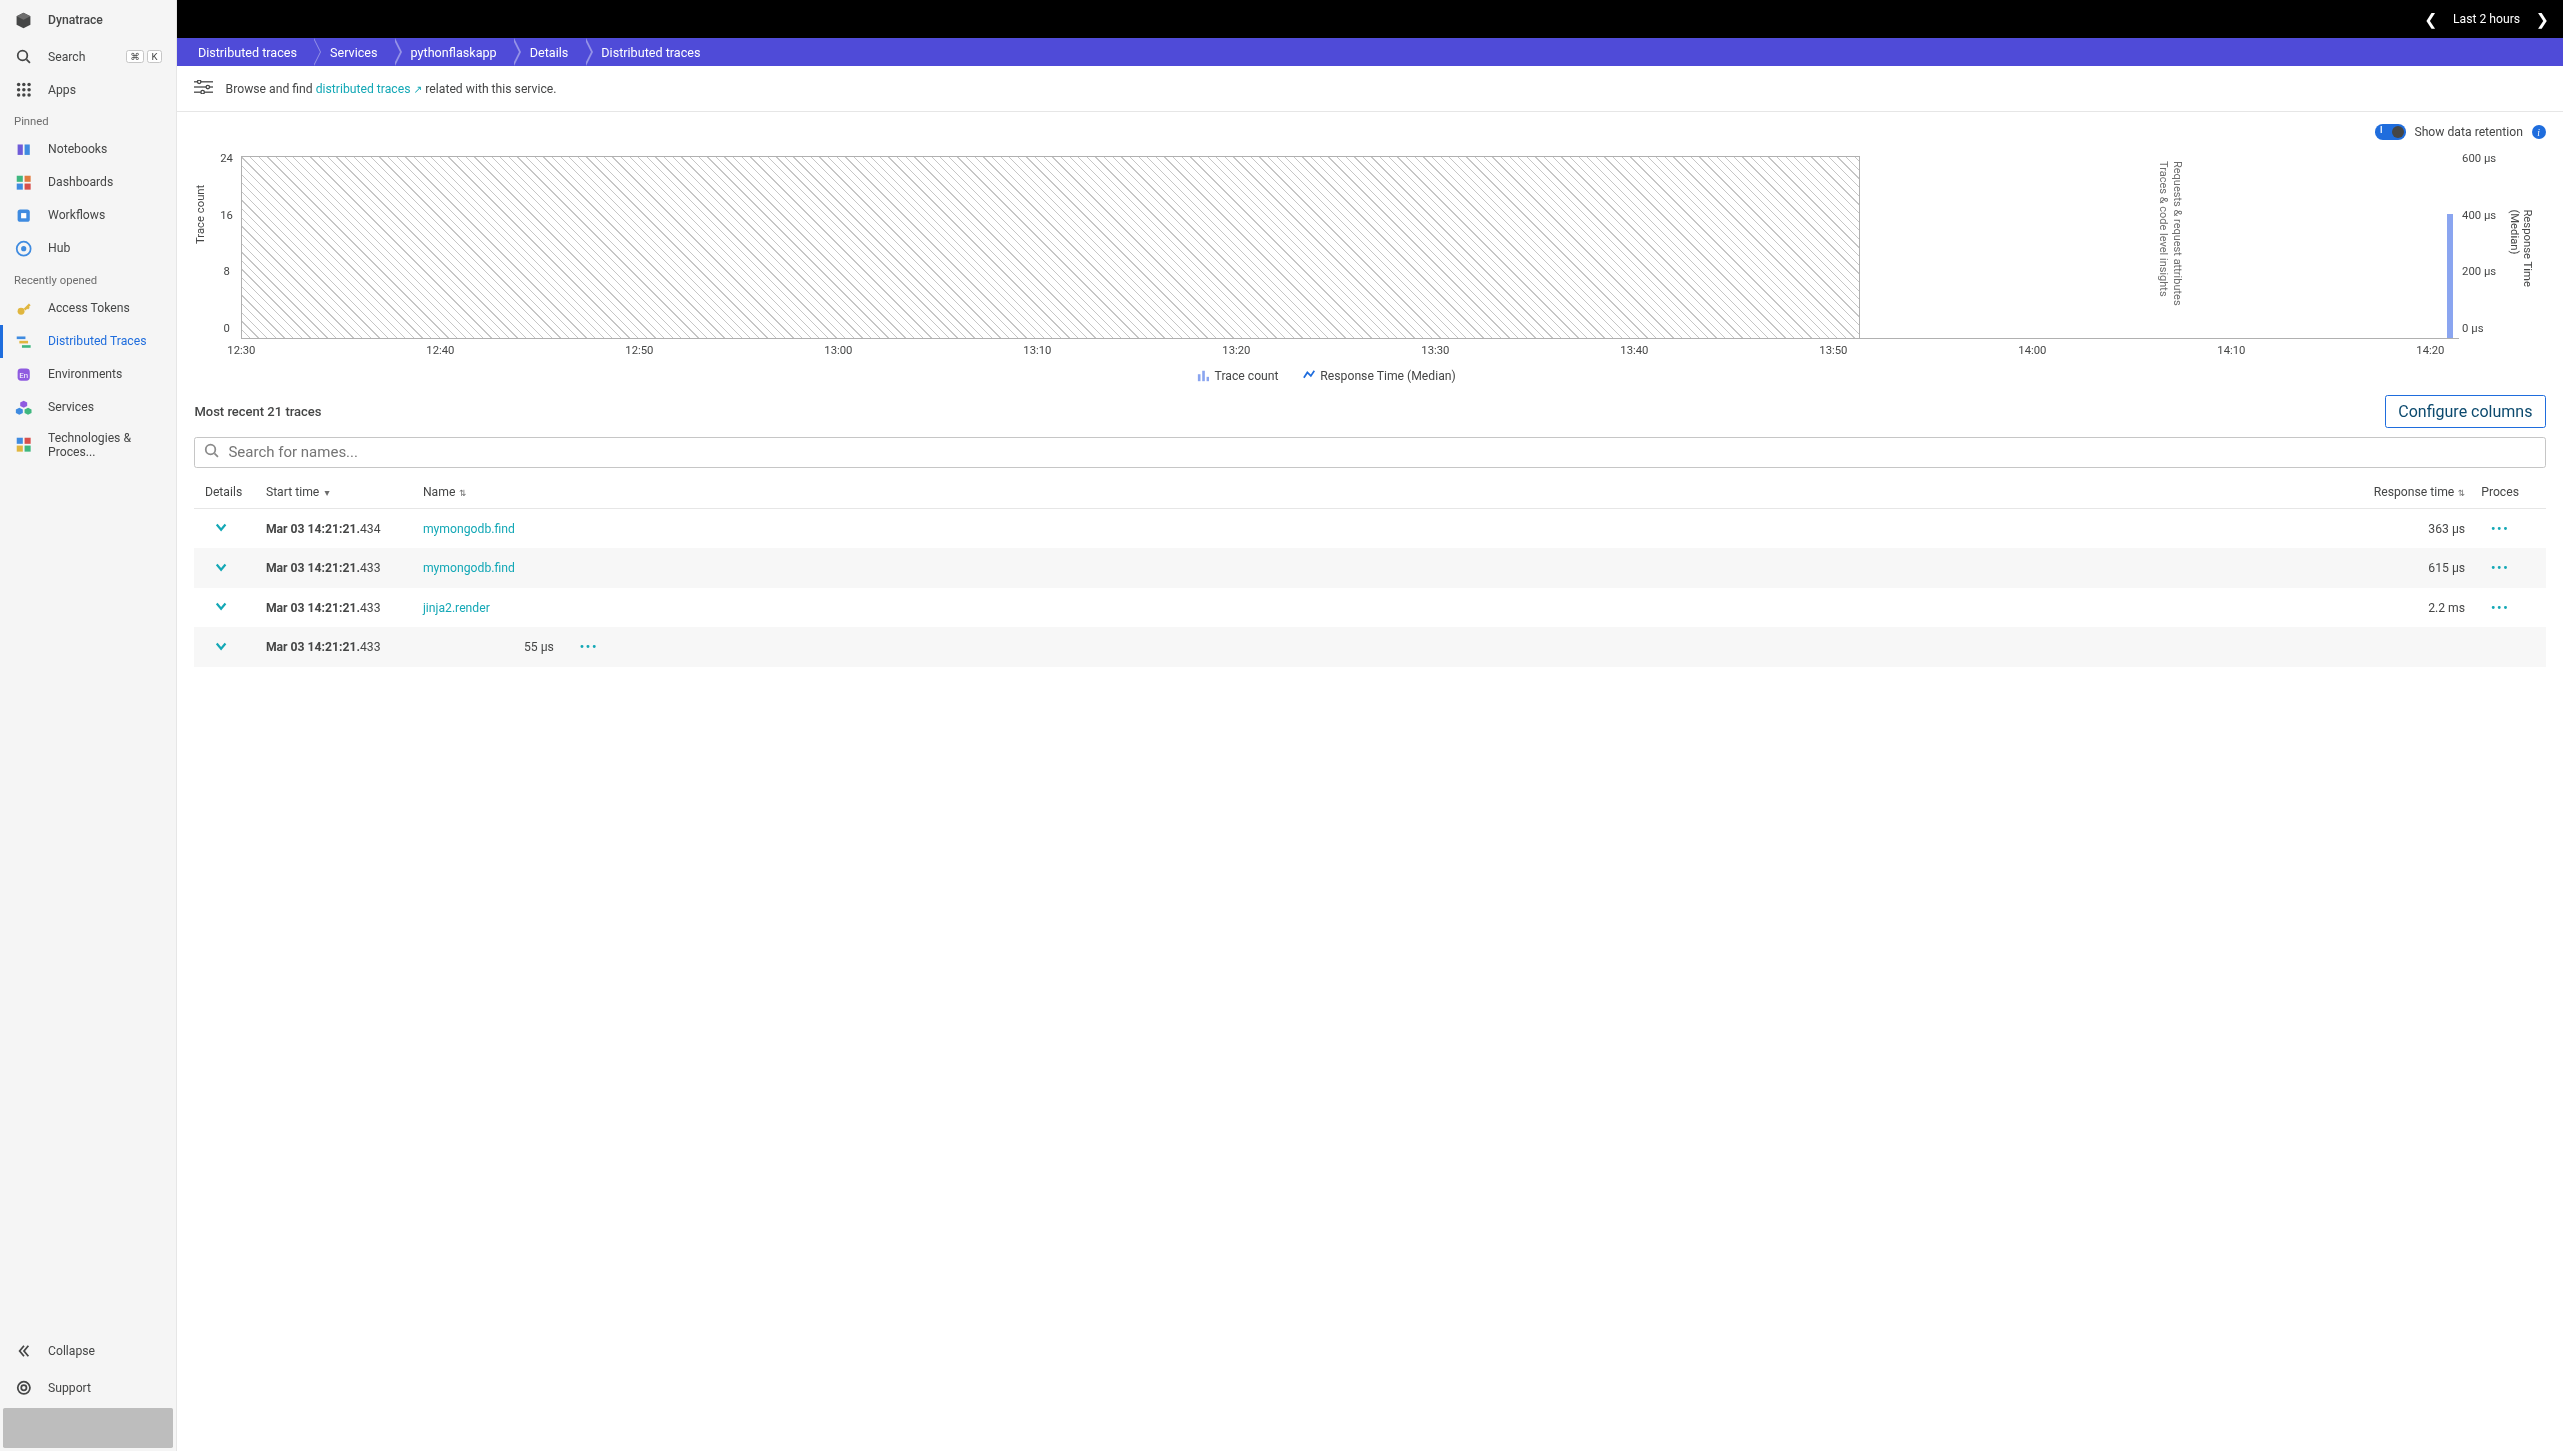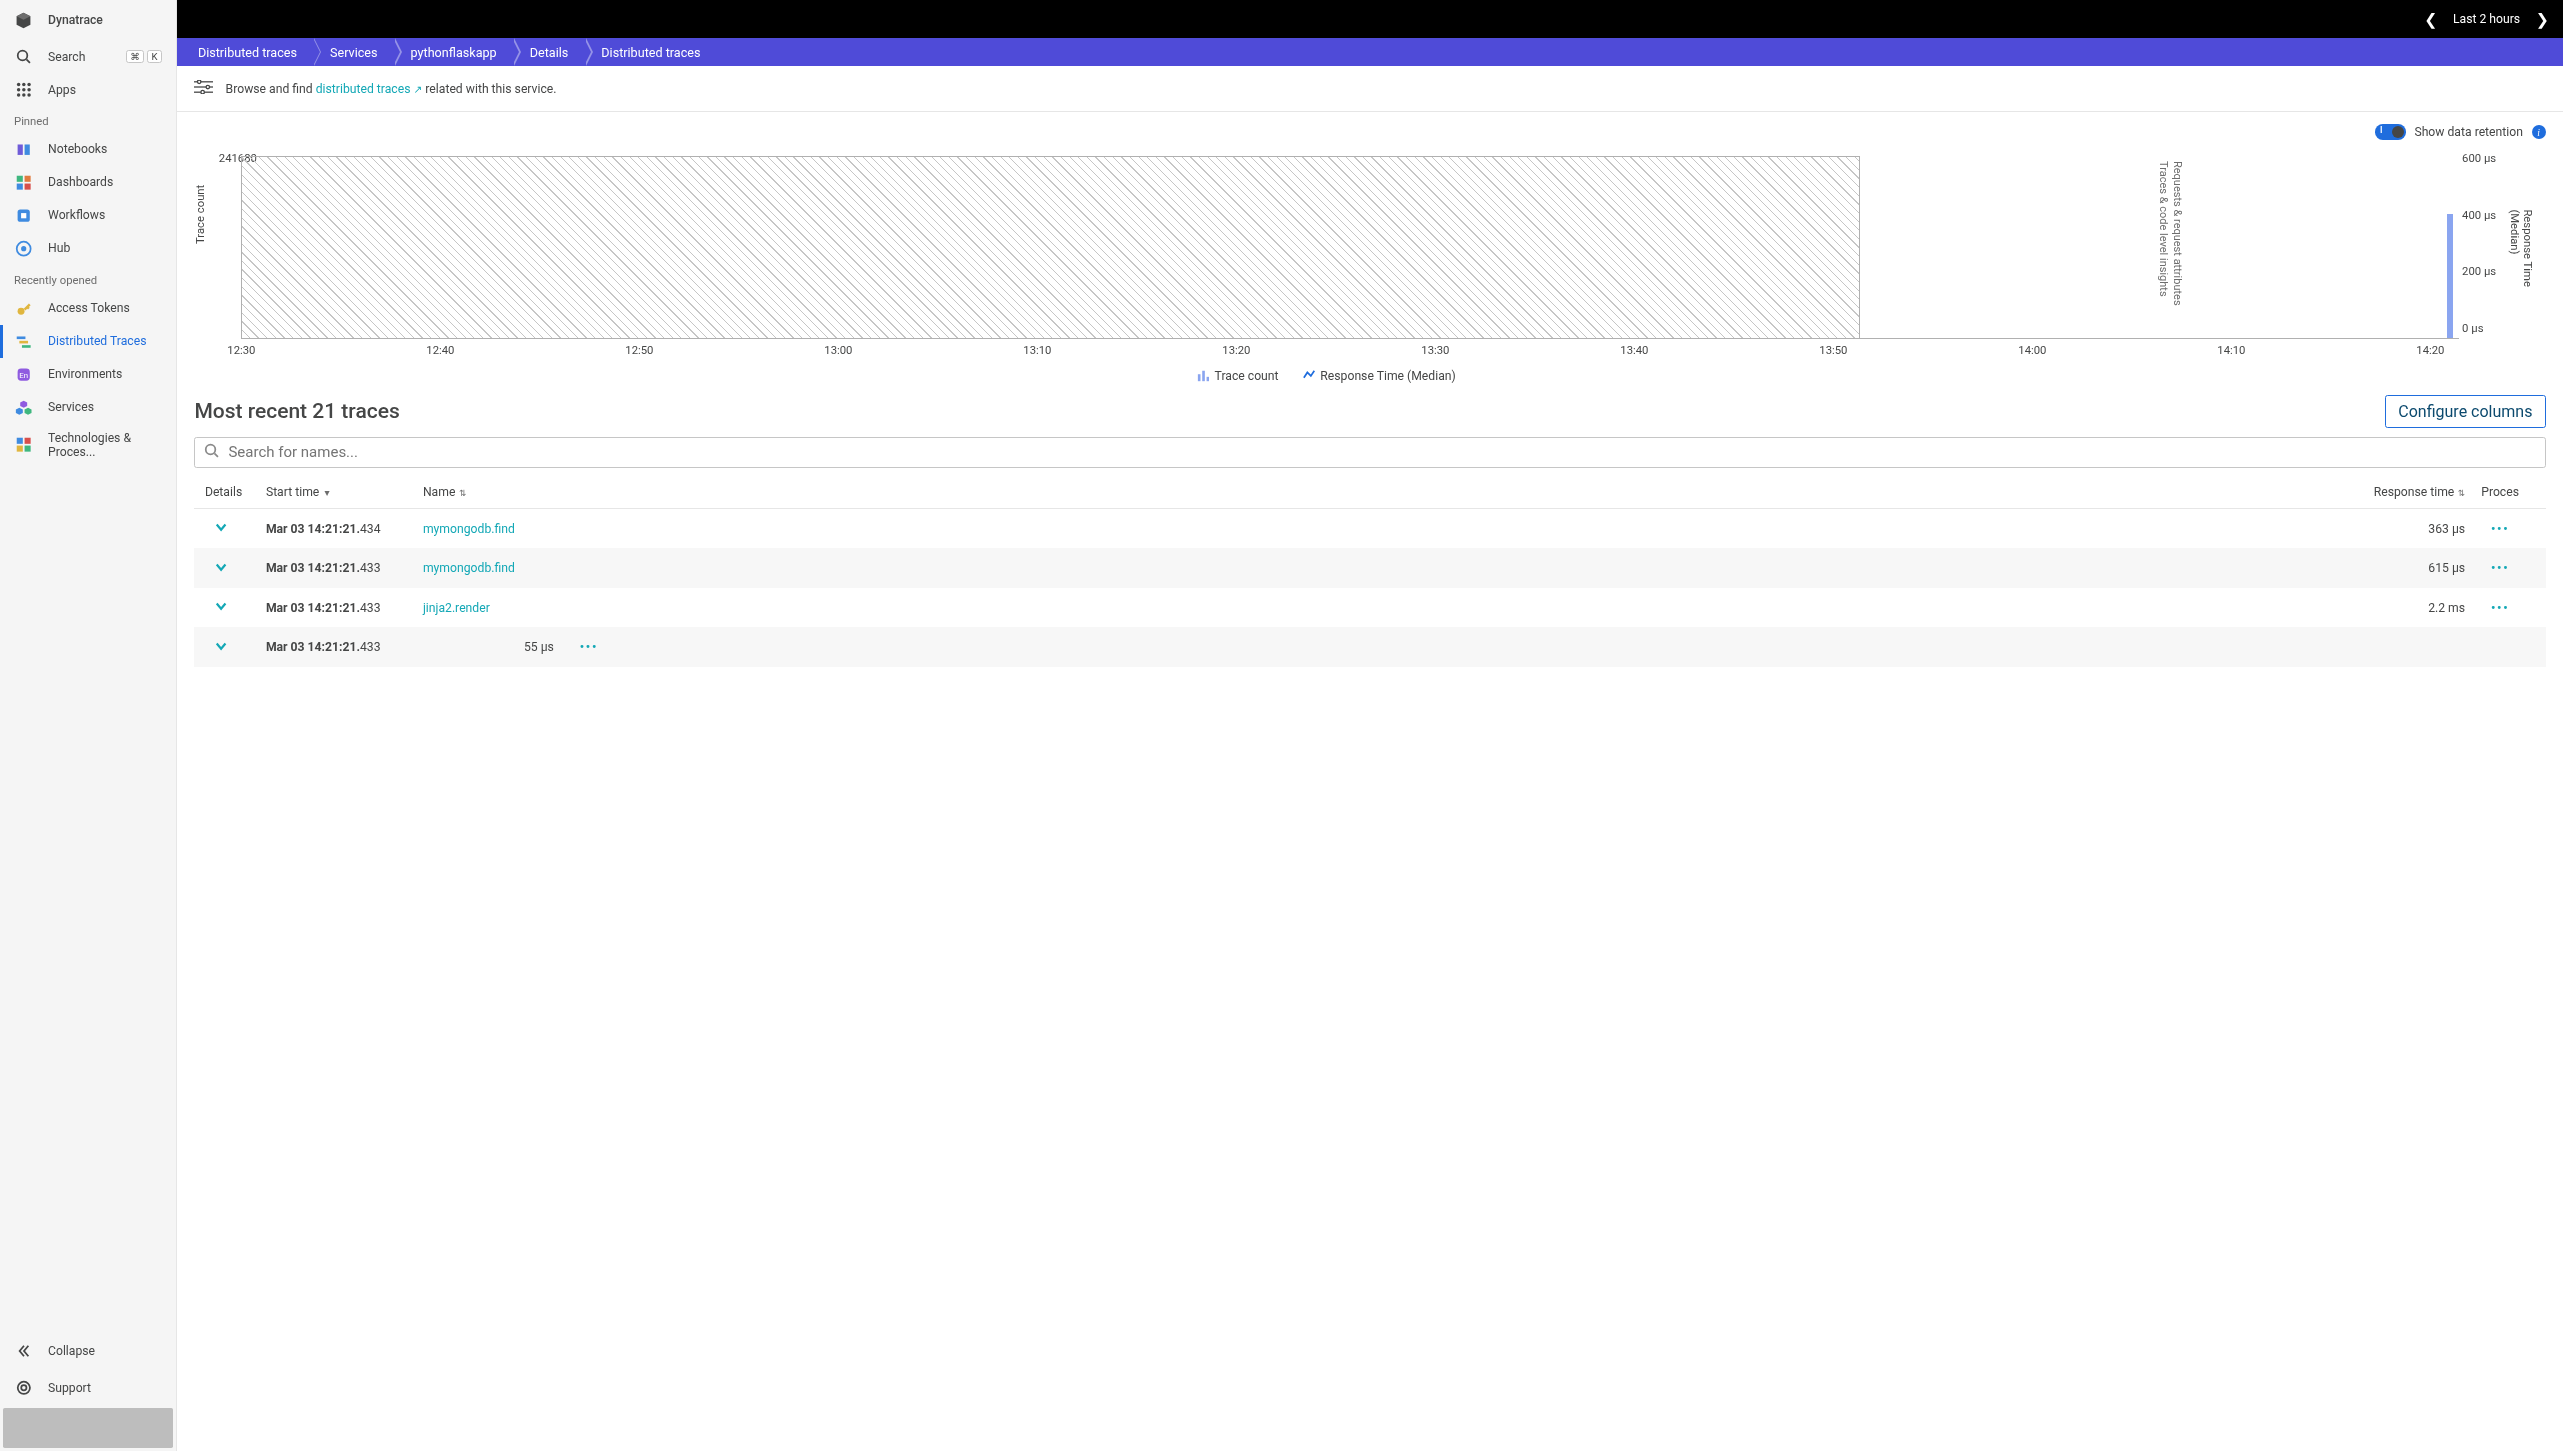--- a/index.html
+++ b/index.html
@@ -34,39 +34,39 @@
 .content { flex: 1; overflow: auto; padding: 0 17.4px 17.4px; background: #fff; }
 .toggle-row { display: flex; align-items: center; justify-content: flex-end; gap: 8.7px; padding: 12.2px 0; }
 .toggle { width: 31px; height: 15.7px; background: #1f6ddd; border-radius: 7.8px; position: relative; cursor: pointer; }
 .toggle .knob { position: absolute; right: 1.7px; top: 1.7px; width: 12.2px; height: 12.2px; background: #454646; border-radius: 50%; }
 .toggle .indicator { position:absolute; left:5.2px; top:0.9px; color:#fff; font-size:8.7px; font-weight:600;}
 .info-circle { width: 14px; height: 14px; border-radius: 50%; background: #1f6ddd; color: #fff; display:flex; align-items:center; justify-content:center; font-size:9.6px; font-style:italic; font-family:serif; cursor:pointer;}
 
 .chart-wrap { display:flex; }
 .chart-left { flex:1; position: relative; padding-left: 38px; padding-bottom: 44px; padding-top:3.5px;}
 .y-label-left { position:absolute; left: 0; top: 40%; transform: rotate(-90deg); transform-origin: left top; font-size:11.3px; color:#454646; }
-.y-ticks-left { position:absolute; left: 24.4px; top:0; height: 183px; display:flex; flex-direction:row; justify-content:space-between; font-size:11.3px; text-align:center; width: 15.7px; }
+.y-ticks-left { position:absolute; left: 24.4px; top:0; height: 183px; display:flex; flex-direction:column; justify-content:space-between; font-size:11.3px; text-align:center; width: 15.7px; }
 .vlabel { position:absolute; writing-mode: vertical-rl; font-size:11px; top: 8.7px; }
 .vlabel.v1 { right: 289px; color:#6d6d6d; }
 .vlabel.v2 { right: 275px; color:#6d6d6d; }
 .chart-plot { margin-left: 8.7px; height: 183px; position:relative; border-bottom:0.9px solid #b0b0b0; border-left: none; }
 .hatch { position:absolute; left:0; top:0; bottom:0; width: 73%; border:0.9px solid #b0b0b0; border-bottom:none; background: repeating-linear-gradient(45deg, transparent, transparent 5.2px, #c6c6c6 5.2px, #c6c6c6 6.1px); }
 .bar { position:absolute; right: 5.2px; bottom:0; width:6.1px; background:#8aa5f0; height:68%; }
 .x-ticks { position:absolute; left:47px; right:0; bottom: 26px; display:flex; justify-content:space-between; font-size:11.3px; }
 .x-ticks span { transform: translateX(-50%); }
 .legend { position:absolute; left:0; right:0; bottom:0; display:flex; justify-content:center; gap:24.4px; font-size:12.2px; align-items:center;}
 .legend .lg { display:flex; align-items:center; gap:5.2px;}
 .legend .lg-icon { width:12.2px; height:12.2px; display:inline-flex; align-items:center; justify-content:center;}
 
 .chart-right { width: 87px; position:relative; padding-top:3.5px; padding-bottom:44px;}
 .y-ticks-right { position:absolute; left:3.5px; top:0; height:183px; display:flex; flex-direction:column; justify-content:space-between; font-size:11.3px;}
 .y-label-right { position:absolute; writing-mode: vertical-rl; font-size:11.3px; left: 49px; top: 50%; transform: translateY(-50%); }
 
 .section-head { display:flex; align-items:center; justify-content:space-between; padding: 12.2px 0 8.7px; }
-.section-head h2 { font-size: 21px; font-weight: 500; }
+.section-head h2 { font-size: 13px; font-weight: 500; }
 .btn-outline { border:0.9px solid #1f6ddd; color:#0c4a6e; background:#fff; padding: 6.1px 12.2px; border-radius:2.6px; cursor:pointer; font-size:16px; }
 
 .search-box { display:flex; align-items:center; border:0.9px solid #c6c6c6; border-radius:2.6px; padding: 5.2px 8.7px; gap:8.7px; margin-bottom: 8.7px;}
 .search-box input { border:none; outline:none; flex:1; font-size:15px; background:transparent; }
 
 .table { width:100%; }
 .thead { display:flex; padding: 8.7px 10.5px; color:#454646; font-size:12.2px; border-bottom:0.9px solid #e6e6e6;}
 .col-details { width: 61px; }
 .col-start { width: 157px; }
 .col-name { flex: 1; }

